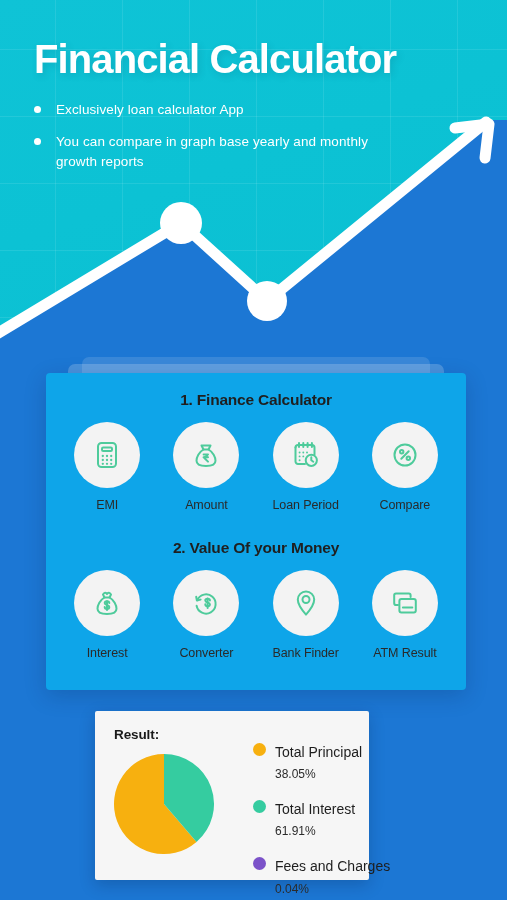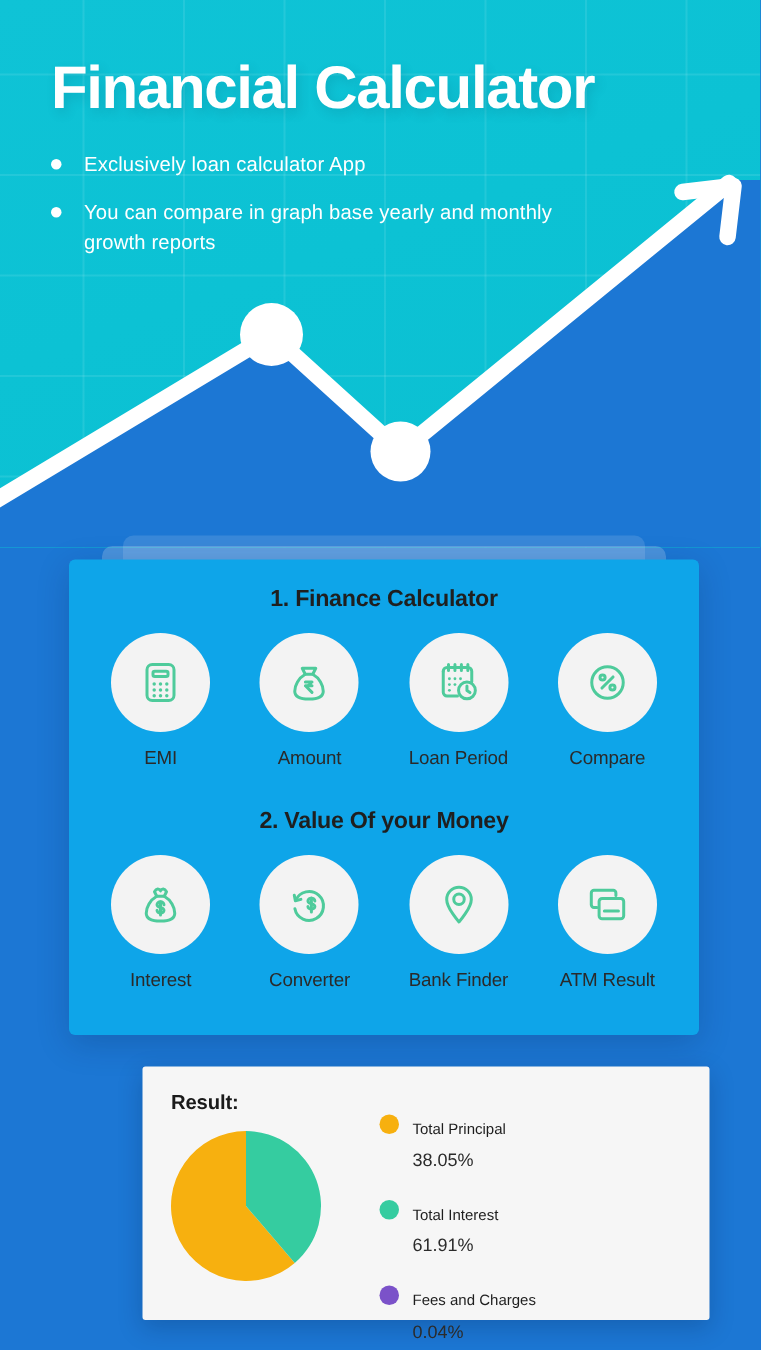--- a/index.html
+++ b/index.html
@@ -105,21 +105,21 @@
     margin-top:10px;
     font-size:12.5px;
     color:#2A2A2A;
     letter-spacing:-0.1px;
     white-space:nowrap;
   }
   .gap-2 { margin-top:27px; }
 
   
   .result-card {
-    position:absolute; left:95px; top:711px; width:378px; height:169px;
+    position:absolute; left:95px; top:711px; width:274px; height:169px;
     background:#F6F6F6;
     border-radius:2px;
     box-shadow:0 5px 16px rgba(0,25,60,0.22);
   }
   .result-title {
     position:absolute; left:19px; top:16px;
     font-size:13.5px; font-weight:bold; color:#1A1A1A;
     letter-spacing:-0.1px;
   }
   .pie-wrap { position:absolute; left:16px; top:40px; }
@@ -130,21 +130,21 @@
   .legend-item {
     display:flex; align-items:flex-start;
     margin-bottom:15px;
   }
   .legend-dot {
     width:13px; height:13px; border-radius:50%;
     margin-right:9px; margin-top:2px;
     flex:0 0 auto;
   }
   .legend-txt { line-height:1.32; }
-  .legend-name { font-size:10px; color:#1E1E1E; white-space:nowrap; }
+  .legend-name { font-size:14px; color:#1E1E1E; white-space:nowrap; }
   .legend-val  { font-size:12px; color:#2B2B2B; }
 </style>
 </head>
 <body>
 
 <div class="hero">
   <div class="grid-lines"></div>
 
   <svg class="hero-svg" width="507" height="365" viewBox="0 0 507 365">
 

